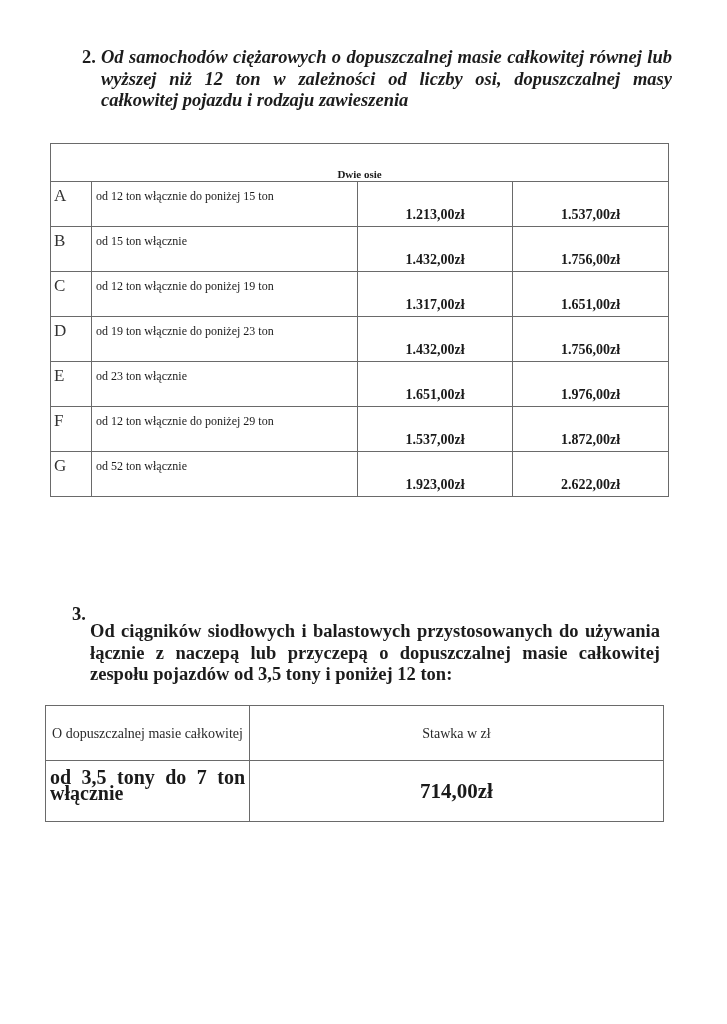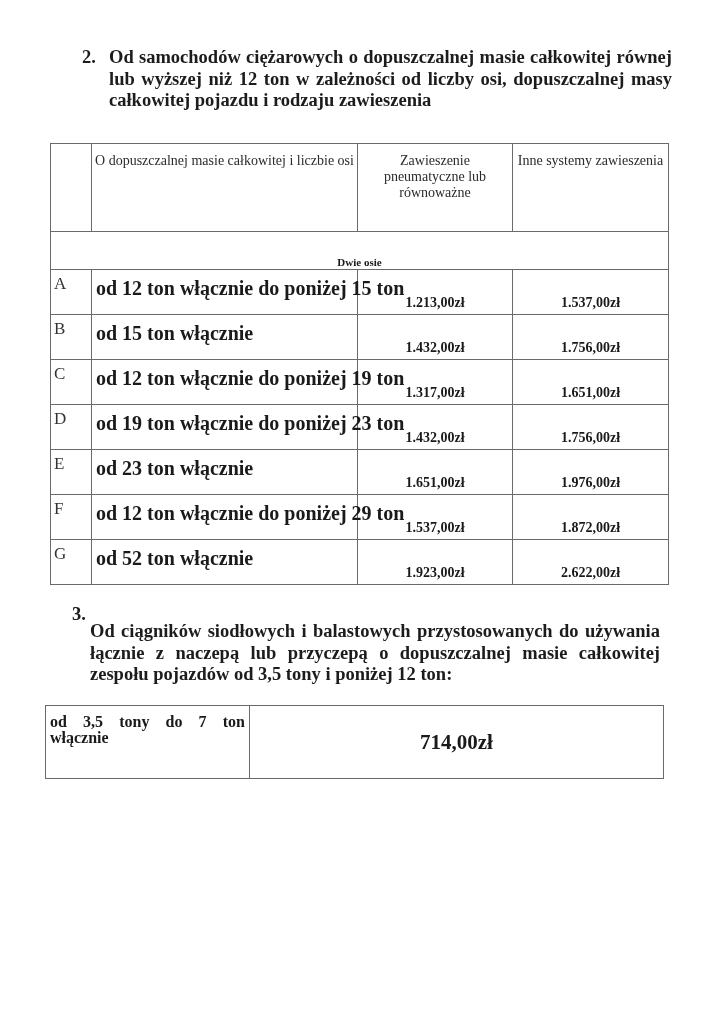--- a/index.html
+++ b/index.html
@@ -26,21 +26,21 @@
     }
     .para .num {
       position: absolute;
       left: 0;
       top: 0;
     }
     .para .txt {
       display: block;
     }
     #para2 { left: 82px; top: 47px; width: 590px; }
-    #para2 .txt { margin-left: 27px; }
+    #para2 .txt { margin-left: 19px; font-style: italic; }
     #para3 { left: 72px; top: 604px; width: 588px; }
     #para3 .txt { margin-left: 18px; word-spacing: 0px; margin-top: 17px; }
 
     table.t {
       position: absolute;
       border-collapse: collapse;
       table-layout: fixed;
     }
     table.t td {
       border: 1.3px solid #6a6a6a;
@@ -74,22 +74,22 @@
     }
     .letter {
       font-size: 17px;
       padding-left: 3px !important;
       font-weight: normal;
       color: #333;
       vertical-align: top !important;
       padding-top: 4px !important;
     }
     .desc {
-      font-size: 20px;
-      font-weight: bold;
+      font-size: 12px;
+      font-weight: normal;
       padding-left: 4px !important;
       vertical-align: top !important;
       padding-top: 7px !important;
       white-space: nowrap;
     }
     .amt {
       text-align: center;
       font-weight: bold;
       font-size: 14px;
       vertical-align: bottom !important;
@@ -102,26 +102,26 @@
     #table2 col.c1 { width: 414px; }
     #table2 tr td { height: 52px; }
     #table2 .hcell2 {
       font-size: 14px;
       line-height: 16px;
       text-align: center;
       color: #2a2a2a;
       padding-top: 2px;
     }
     #table2 .desc2 {
-      font-size: 16px;
+      font-size: 20px;
       font-weight: bold;
       line-height: 16px;
       text-align: justify;
       text-align-last: left;
-      padding: 8px 4px 12px 4px;
+      padding: 8px 4px 0 4px;
       vertical-align: top;
     }
     #table2 .amt2 {
       text-align: center;
       font-weight: bold;
       font-size: 21px;
     }
   </style>
 </head>
 <body>
@@ -132,26 +132,20 @@
 </div>
 
 <table class="t" id="table1">
   <colgroup>
       <col class="c0">
       <col class="c1">
       <col class="c2">
       <col class="c3">
     </colgroup>
   <tbody>
-    <tr class="head">
-      <td></td>
-      <td class="hcell">O dopuszczalnej masie całkowitej i liczbie osi</td>
-      <td class="hcell">Zawieszenie pneumatyczne lub równoważne</td>
-      <td class="hcell">Inne systemy zawieszenia</td>
-    </tr>
 
     <tr class="sect">
       <td colspan="4" class="sect-cell">Dwie osie</td>
     </tr>
     <tr class="row">
       <td class="letter">A</td>
       <td class="desc">od 12 ton włącznie do poniżej 15 ton</td>
       <td class="amt">1.213,00zł</td>
       <td class="amt">1.537,00zł</td>
     </tr>
@@ -201,17 +195,21 @@
   <span class="txt">Od  ciągników siodłowych i balastowych przystosowanych do używania łącznie z naczepą lub przyczepą o dopuszczalnej masie całkowitej zespołu pojazdów od 3,5  tony i poniżej 12 ton:</span>
 </div>
 
 <table class="t" id="table2">
   <colgroup>
       <col class="c0">
       <col class="c1">
     </colgroup>
   <tbody>
     <tr>
+      <td class="hcell2">O dopuszczalnej masie całkowitej</td>
+      <td class="hcell2">Stawka w zł</td>
+    </tr>
+    <tr>
       <td class="desc2">od 3,5 tony do 7 ton włącznie</td>
       <td class="amt2">714,00zł</td>
     </tr>
   </tbody>
 </table>
 
 </body></html>

